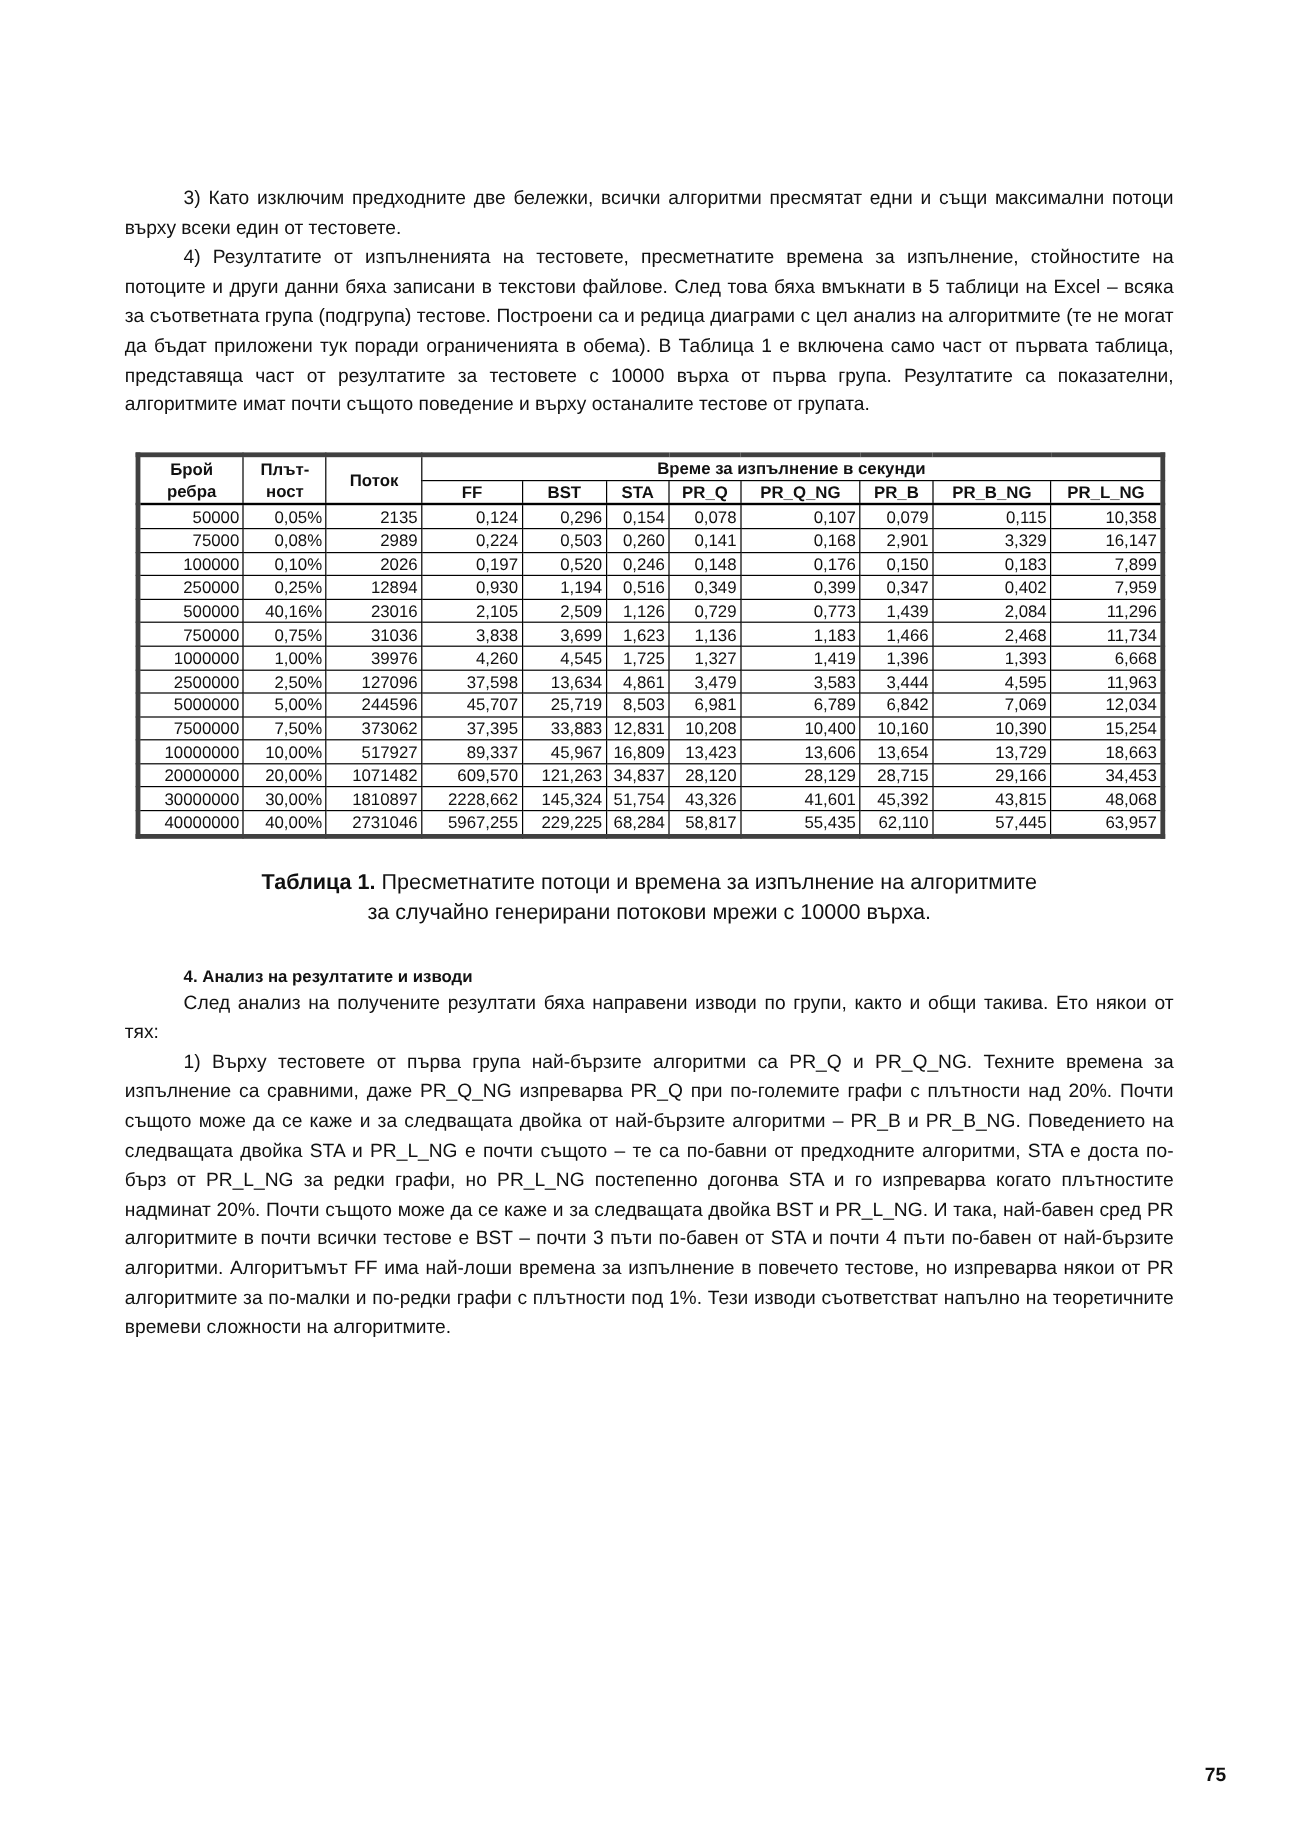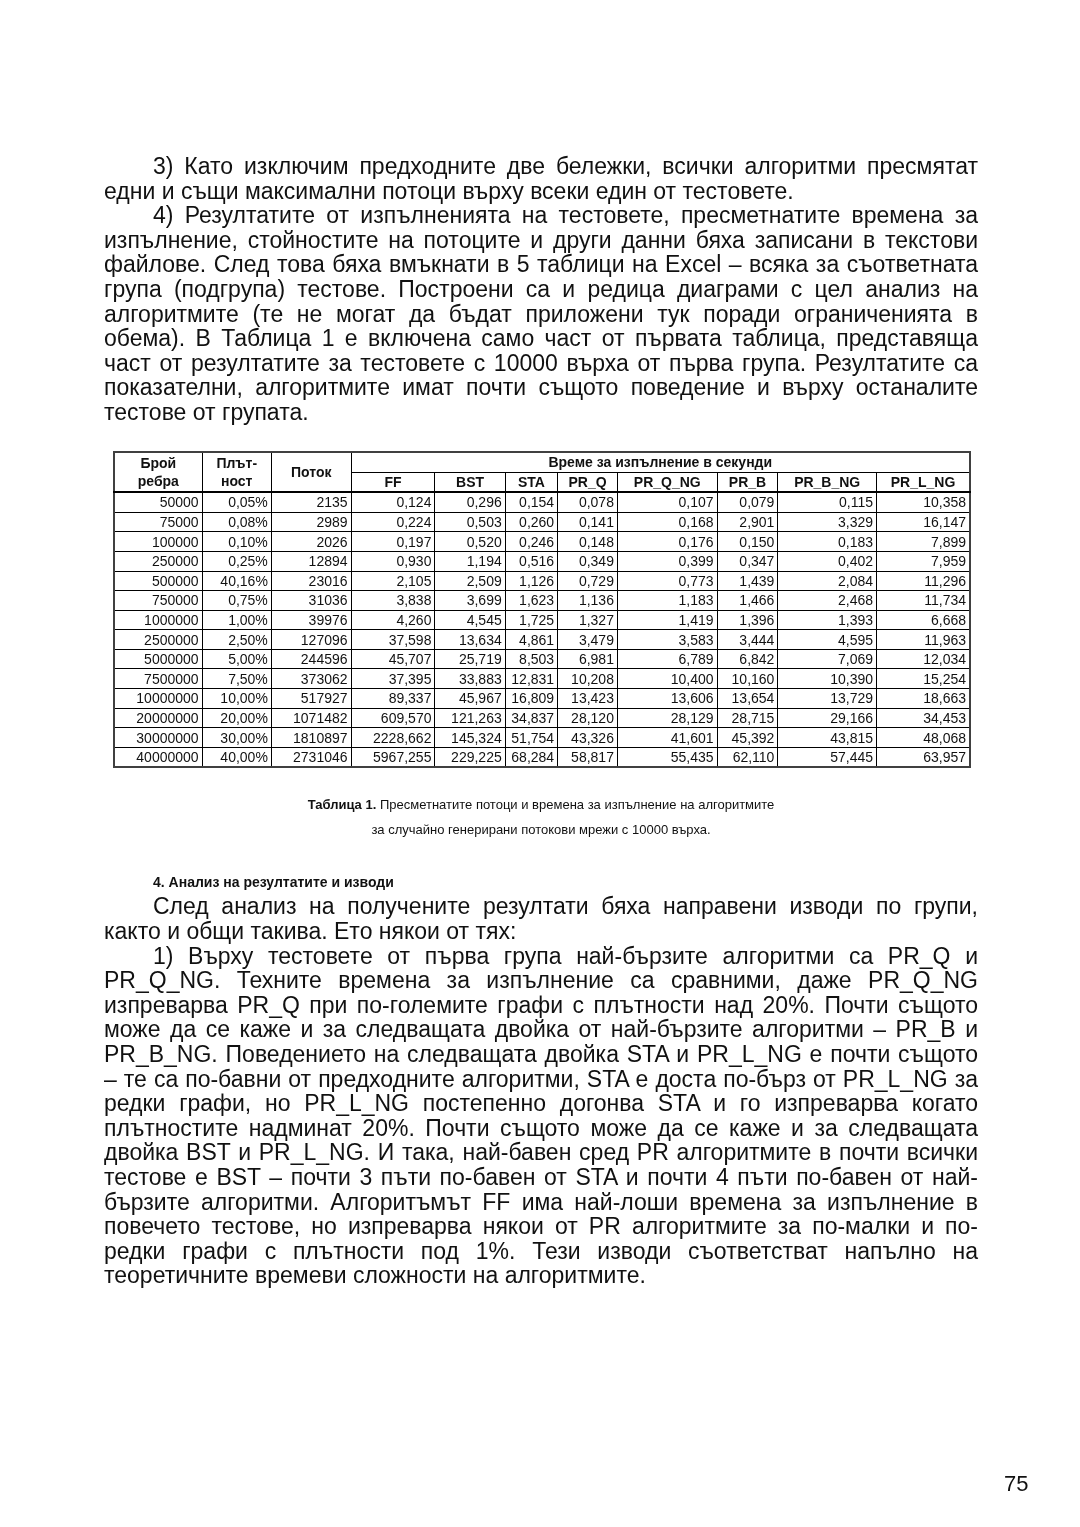--- a/index.html
+++ b/index.html
@@ -1,33 +1,33 @@
 <!DOCTYPE html>
 <html><head>
 <meta charset="utf-8">
 <style>
   html, body { margin: 0; padding: 0; background: #ffffff; }
   body { width: 1080px; height: 1527px; position: relative; overflow: hidden;
          font-family: "Liberation Sans", sans-serif; color: #111; }
   .page { position: absolute; left: 104px; top: 154px; width: 874px; }
-  p { margin: 0; font-size: 23px; line-height: 24.6px; text-align: justify; }
+  p { margin: 0; font-size: 16px; line-height: 24.6px; text-align: justify; }
   p.ind { text-indent: 49px; }
   .tbl-wrap { margin-top: 26px; margin-left: 9px; width: 858px; }
-  table { border-collapse: collapse; width: 858px; border: 2px solid #404040;
+  table { border-collapse: collapse; width: 858px; border: 4px solid #404040;
           font-size: 14px; table-layout: fixed; }
   th, td { border: 1px solid #000; padding: 0 3px; height: 18.6px; line-height: 18px; }
   th { font-weight: bold; text-align: center; font-size: 14px; }
   td { text-align: right; }
   thead tr:first-child th { height: 19px; }
   thead { border-bottom: 2px solid #000; }
-  .caption { margin-top: 24px; text-align: center; font-size: 13px; line-height: 25px; }
+  .caption { margin-top: 24px; text-align: center; font-size: 18px; line-height: 25px; }
   .caption b { font-weight: bold; }
   .center { text-align: center; margin-top: 9px; }
   h2 { font-size: 14px; margin: 28px 0 0 49px; font-weight: bold; line-height: 24px; }
-  .pagenum { position: absolute; left: 1004px; top: 1471px; font-size: 22px; }
+  .pagenum { position: absolute; left: 1004px; top: 1471px; font-size: 16px; font-weight: bold; }
 </style>
 </head>
 <body>
 
 <div class="page">
   <p class="ind">3) Като изключим предходните две бележки, всички алгоритми пресмятат едни и същи максимални потоци върху всеки един от тестовете.</p>
   <p class="ind">4) Резултатите от изпълненията на тестовете, пресметнатите времена за изпълнение, стойностите на потоците и други данни бяха записани в текстови файлове. След това бяха вмъкнати в 5 таблици на Excel – всяка за съответната група (подгрупа) тестове. Построени са и редица диаграми с цел анализ на алгоритмите (те не могат да бъдат приложени тук поради ограниченията в обема). В Таблица 1 е включена само част от първата таблица, представяща част от резултатите за тестовете с 10000 върха от първа група. Резултатите са показателни, алгоритмите имат почти същото поведение и върху останалите тестове от групата.</p>
 
   <div class="tbl-wrap">
     <table>

